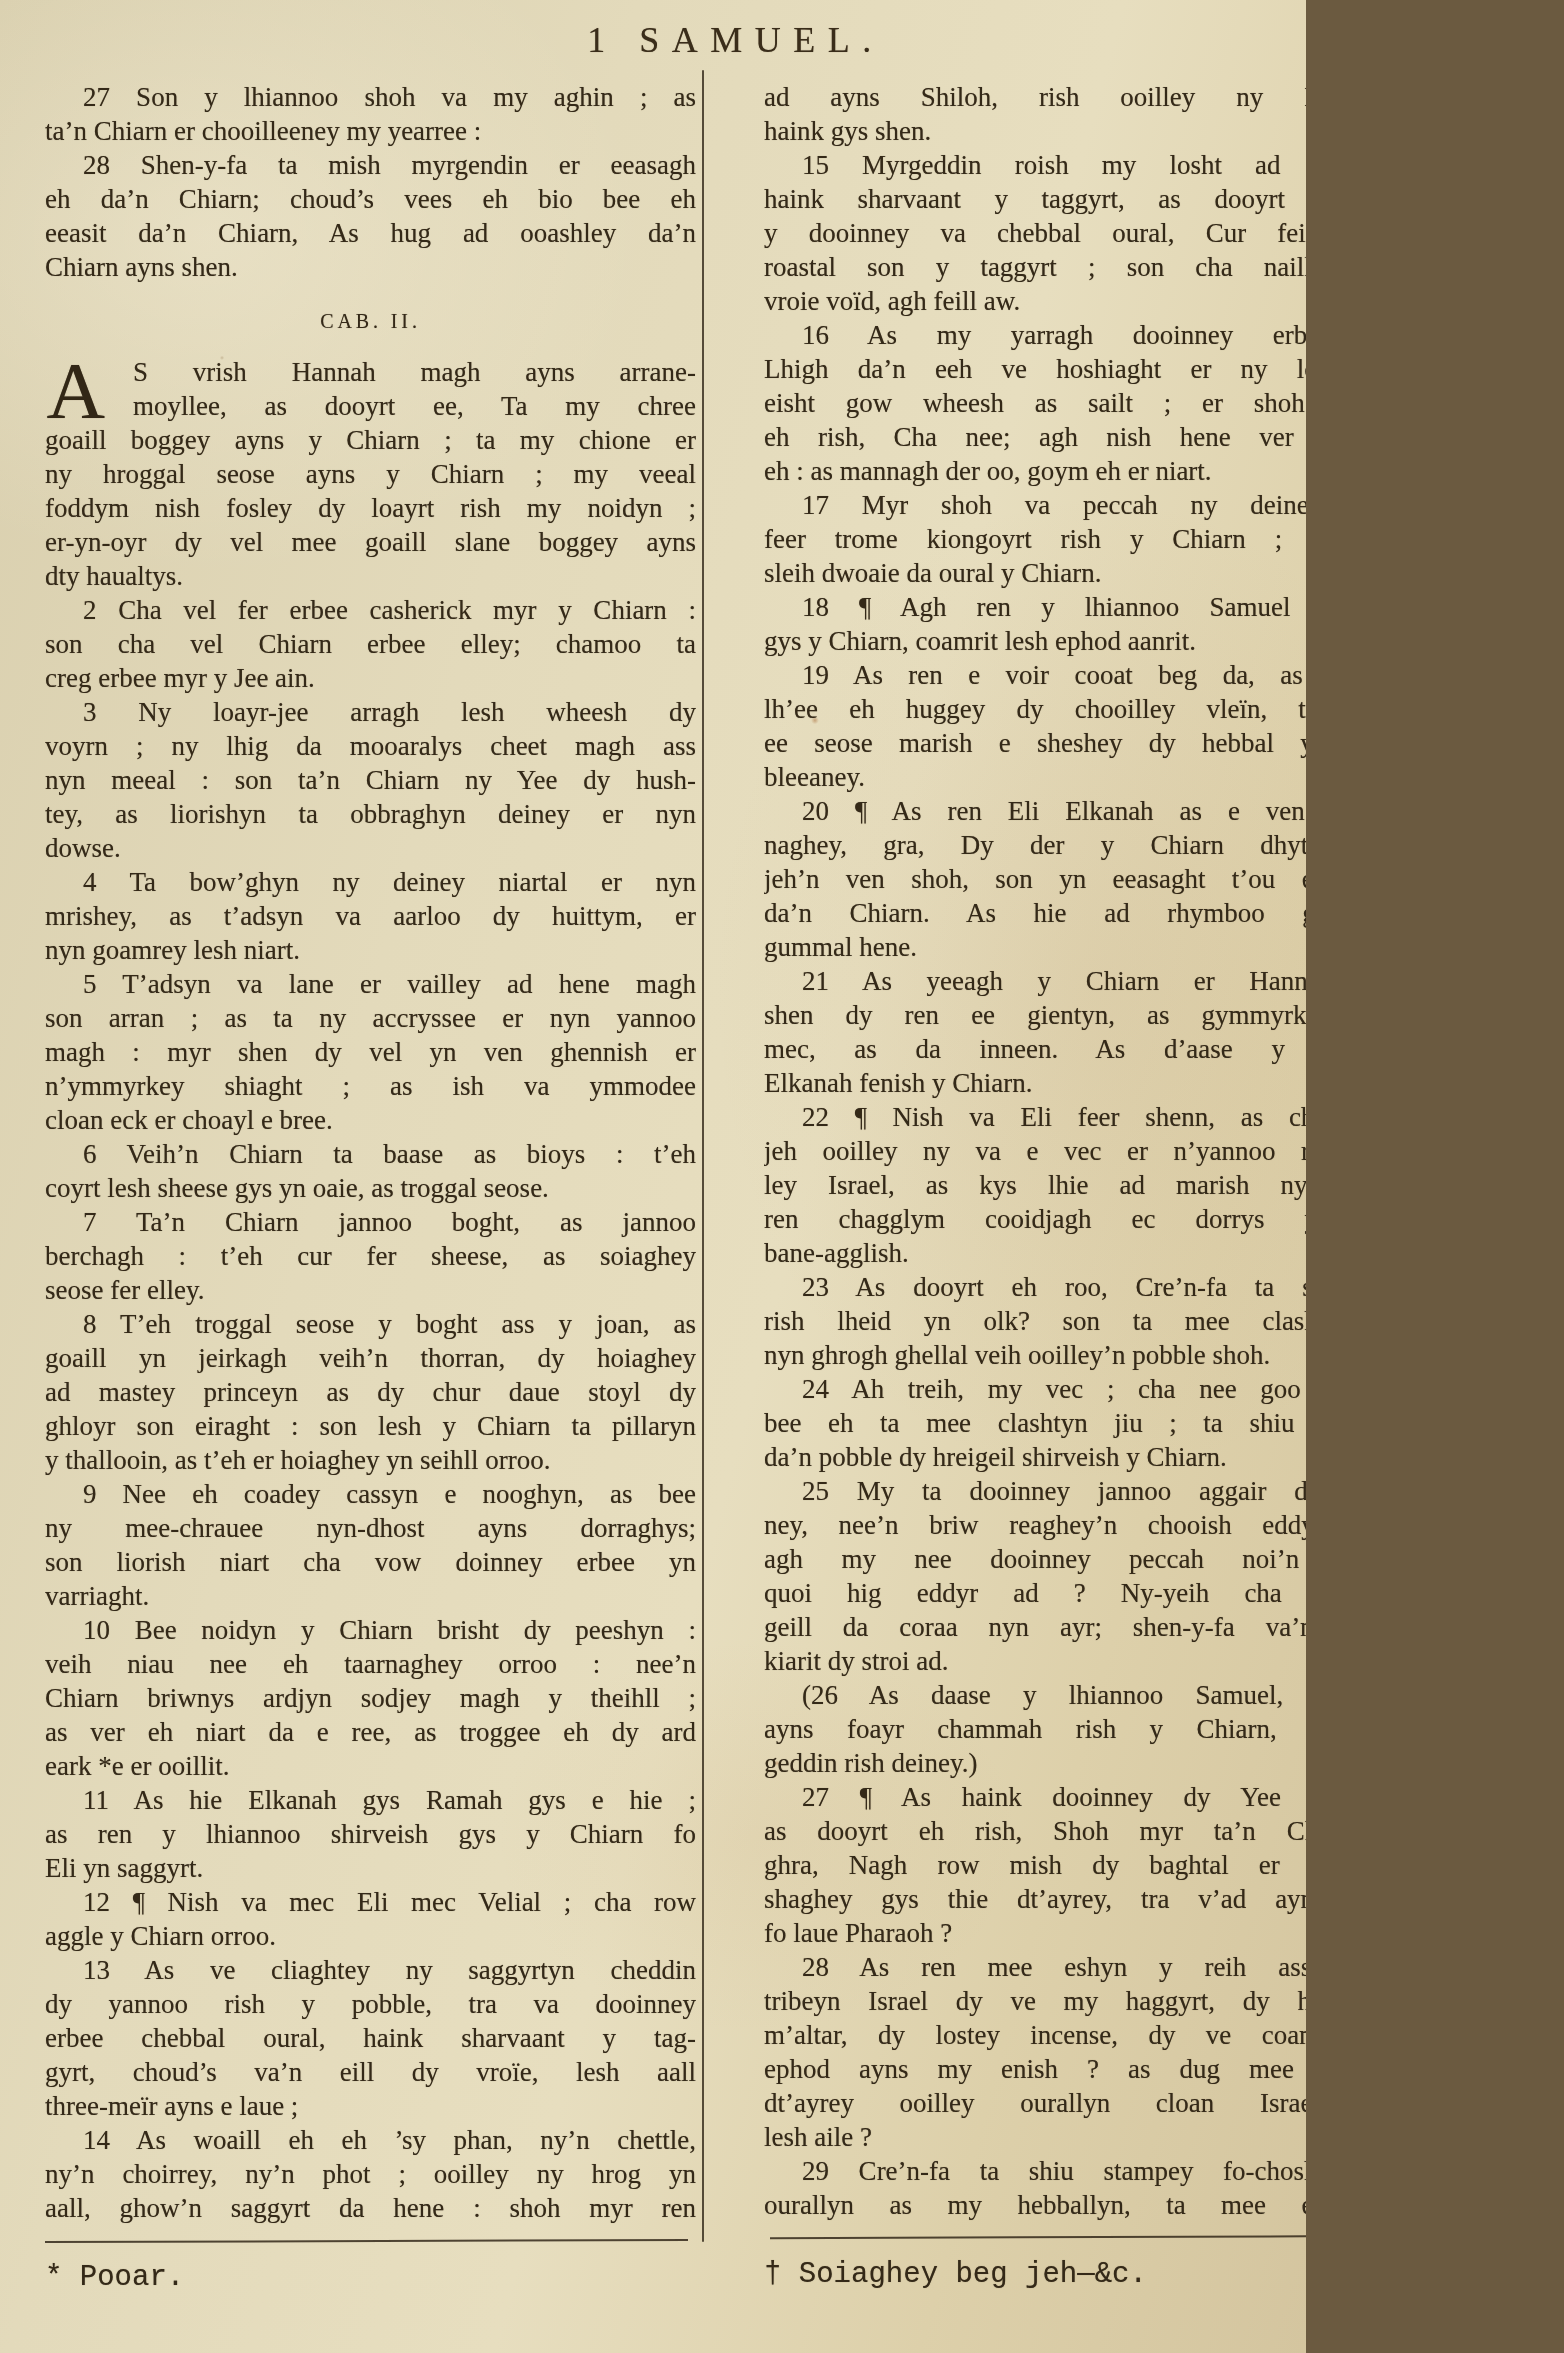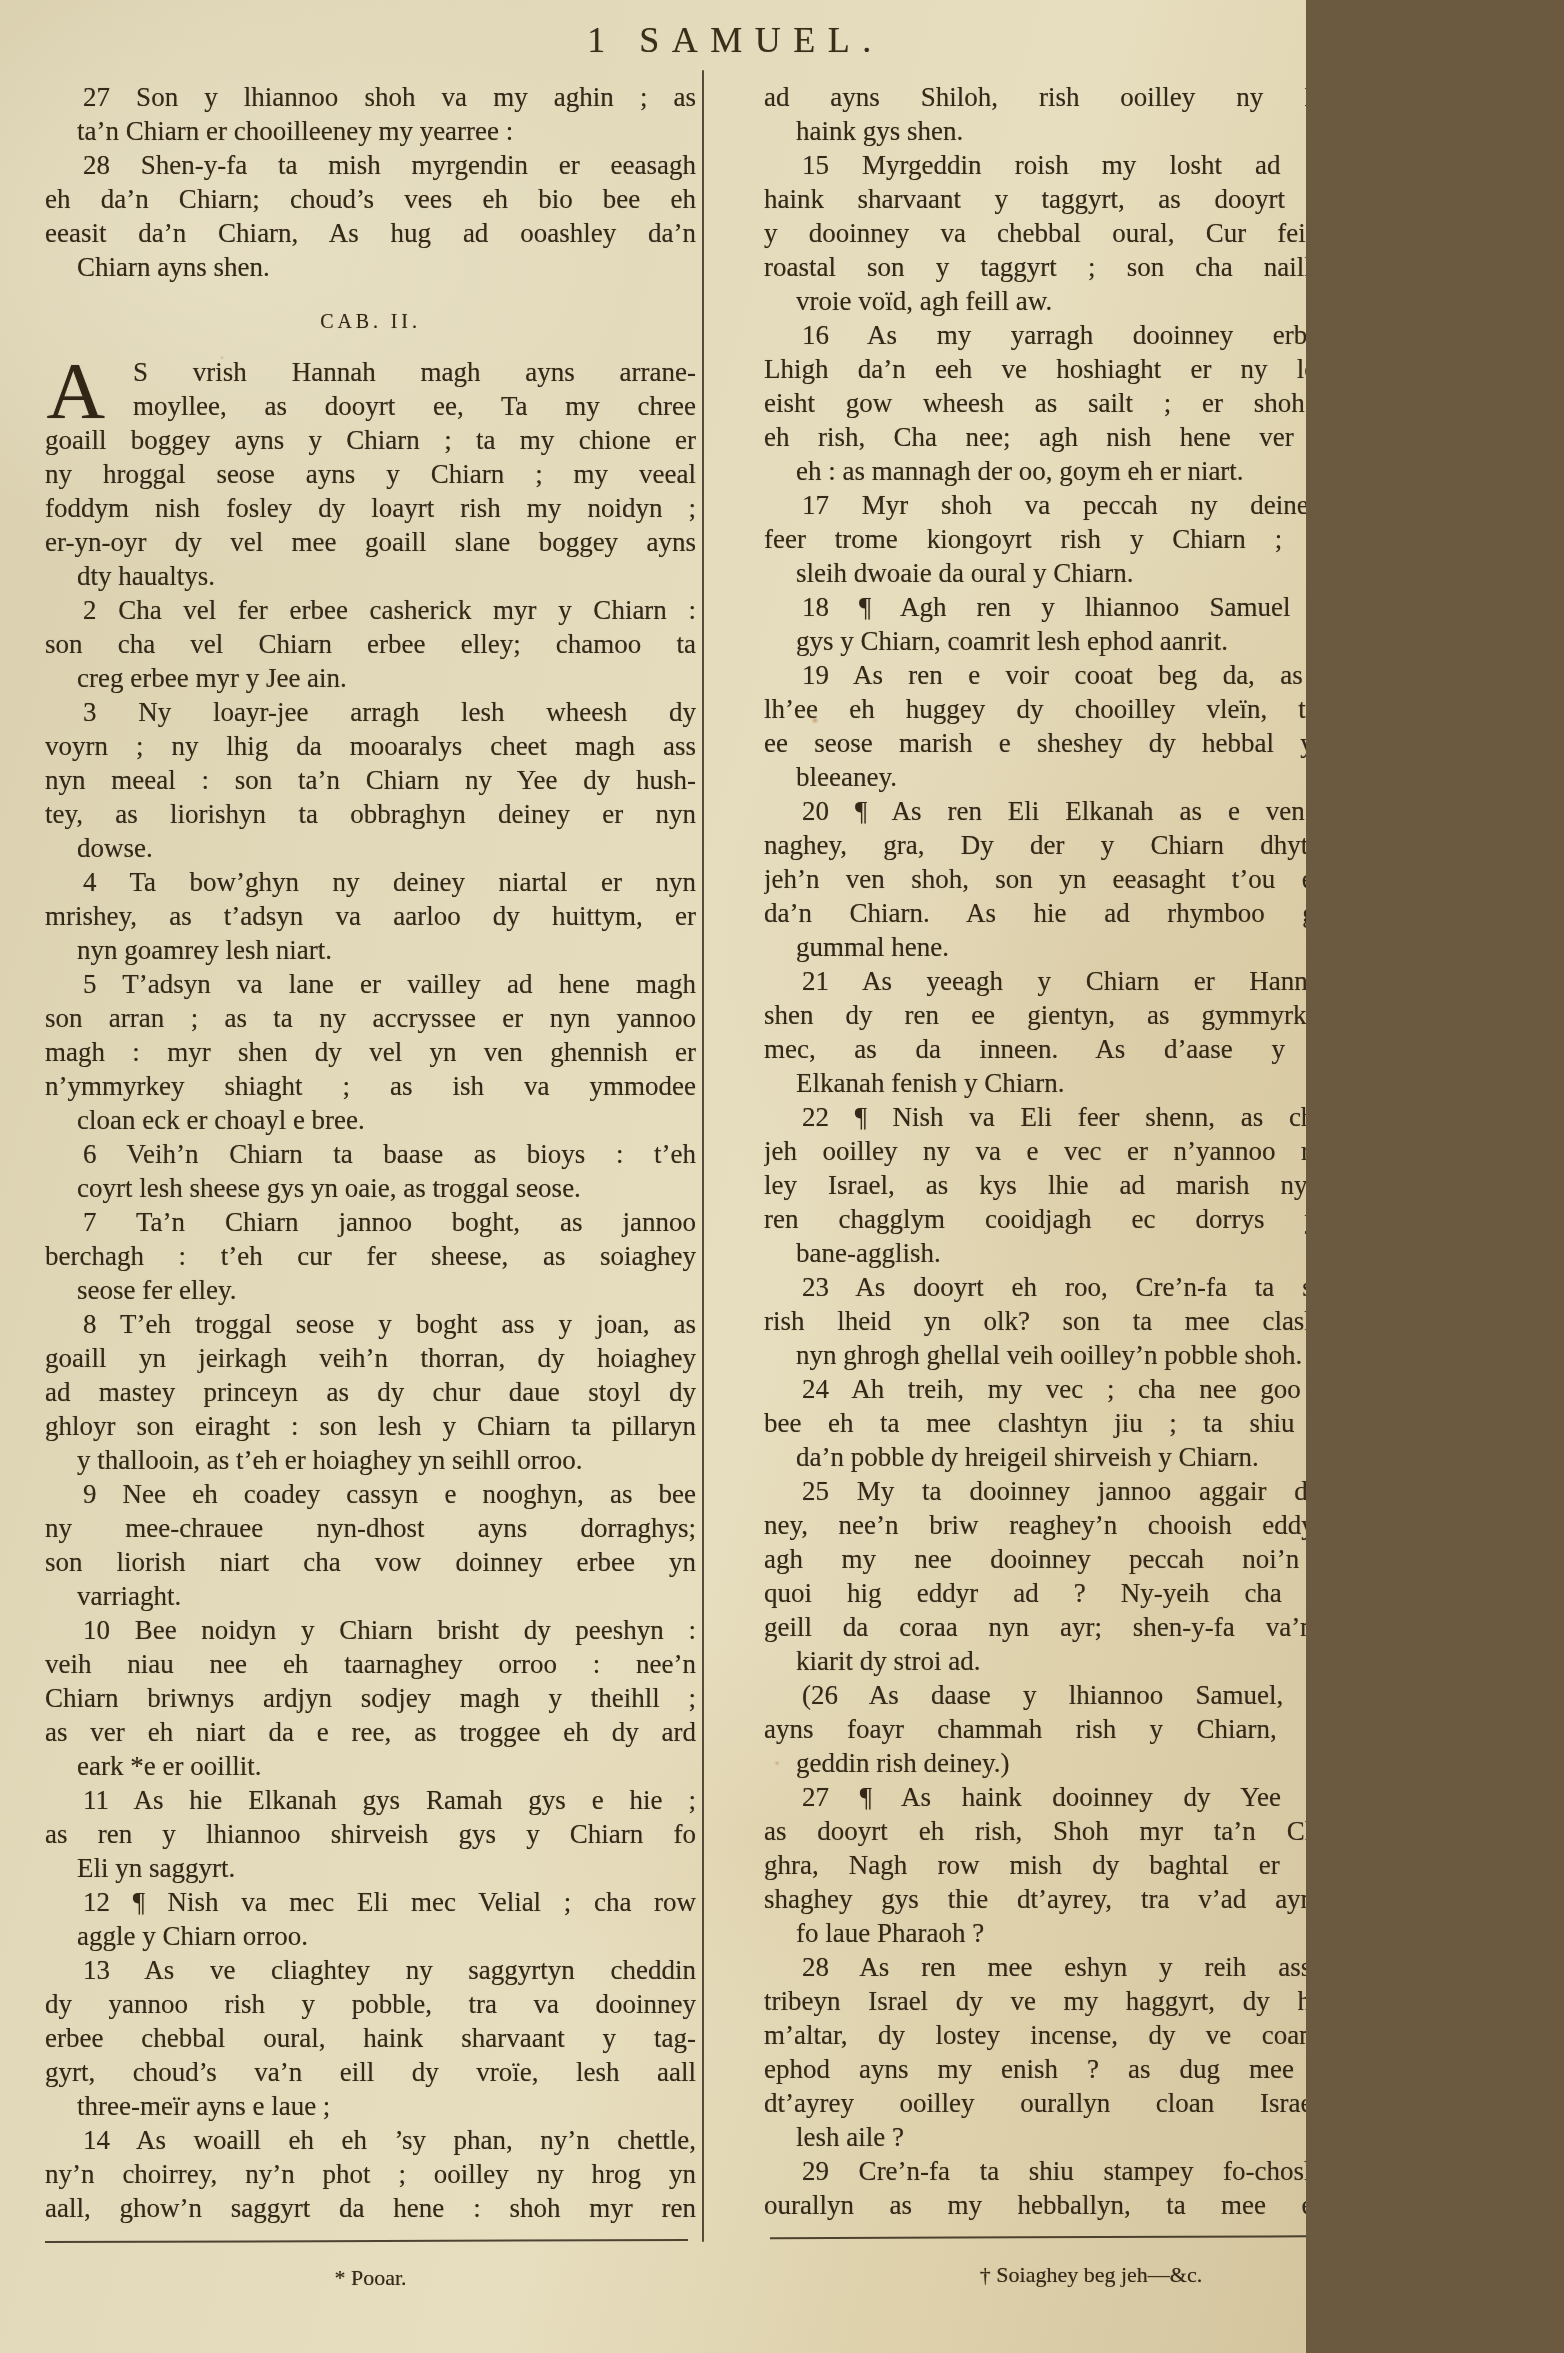--- a/index.html
+++ b/index.html
@@ -23,21 +23,21 @@
   }
   .col{position:absolute; top:80px;}
   .col-left{left:45px; width:651px;}
   .col-right{left:764px; width:654px;}
   .line{
     height:34px; line-height:34px; font-size:27px;
     text-align:justify; text-align-last:justify;
     overflow:hidden; white-space:nowrap;
     text-shadow:0 0 0.8px rgba(52,41,24,.45);
   }
-  .line.e{text-align-last:left;margin-left:32px;}
+  .line.e{text-align-last:left;}
   .line.v{text-indent:38px;}
   .line.h{
     text-align:center; text-align-last:center;
     font-size:20px; letter-spacing:3.9px;
     height:34px; line-height:34px; margin:20.3px 0 17px 0;
   }
   .line.d1,.line.d2{padding-left:88px;}
   .dropcap{
     position:absolute; left:1.6px; top:278px; width:81px; height:69px;
     font-size:81px; line-height:67px; text-align:left;
@@ -46,22 +46,22 @@
   .divider{
     position:absolute; left:702px; top:70px; width:2.3px; height:2172px;
     background:rgba(44,33,19,.78); border-radius:1.6px;
   }
   .footnote-rule{
     position:absolute; height:2.3px; background:rgba(44,33,19,.82);
   }
   .rule-left{left:45px; top:2240px; width:643px; transform:rotate(-0.2deg);}
   .rule-right{left:770px; top:2236px; width:646px; transform:rotate(-0.2deg);}
   .footnote{
-    position:absolute; height:36px; line-height:36px; font-size:22px;
-    text-align:center; text-shadow:0 0 0.8px rgba(52,41,24,.5);
+    position:absolute; height:36px; line-height:36px; font-size:29px;
+    text-shadow:0 0 0.8px rgba(52,41,24,.5);font-family:Liberation Mono, monospace;
   }
   .footnote-left{left:45px; top:2260px; width:651px;}
   .footnote-right{left:764px; top:2257px; width:654px;}
   .edge-shadow{
     position:absolute; left:1374px; top:0; width:64px; height:2354px;
     background:linear-gradient(to right, rgba(0,0,0,0), rgba(146,104,56,.20));
   }
   .book-edge{
     position:absolute; left:1438px; top:0; width:127px; height:2354px;
     background:linear-gradient(to right,#ecd7af 0px,#f0dfba 11px,#dcc9a3 27px,#cdc0a1 41px,#c7ba9a 100%);

